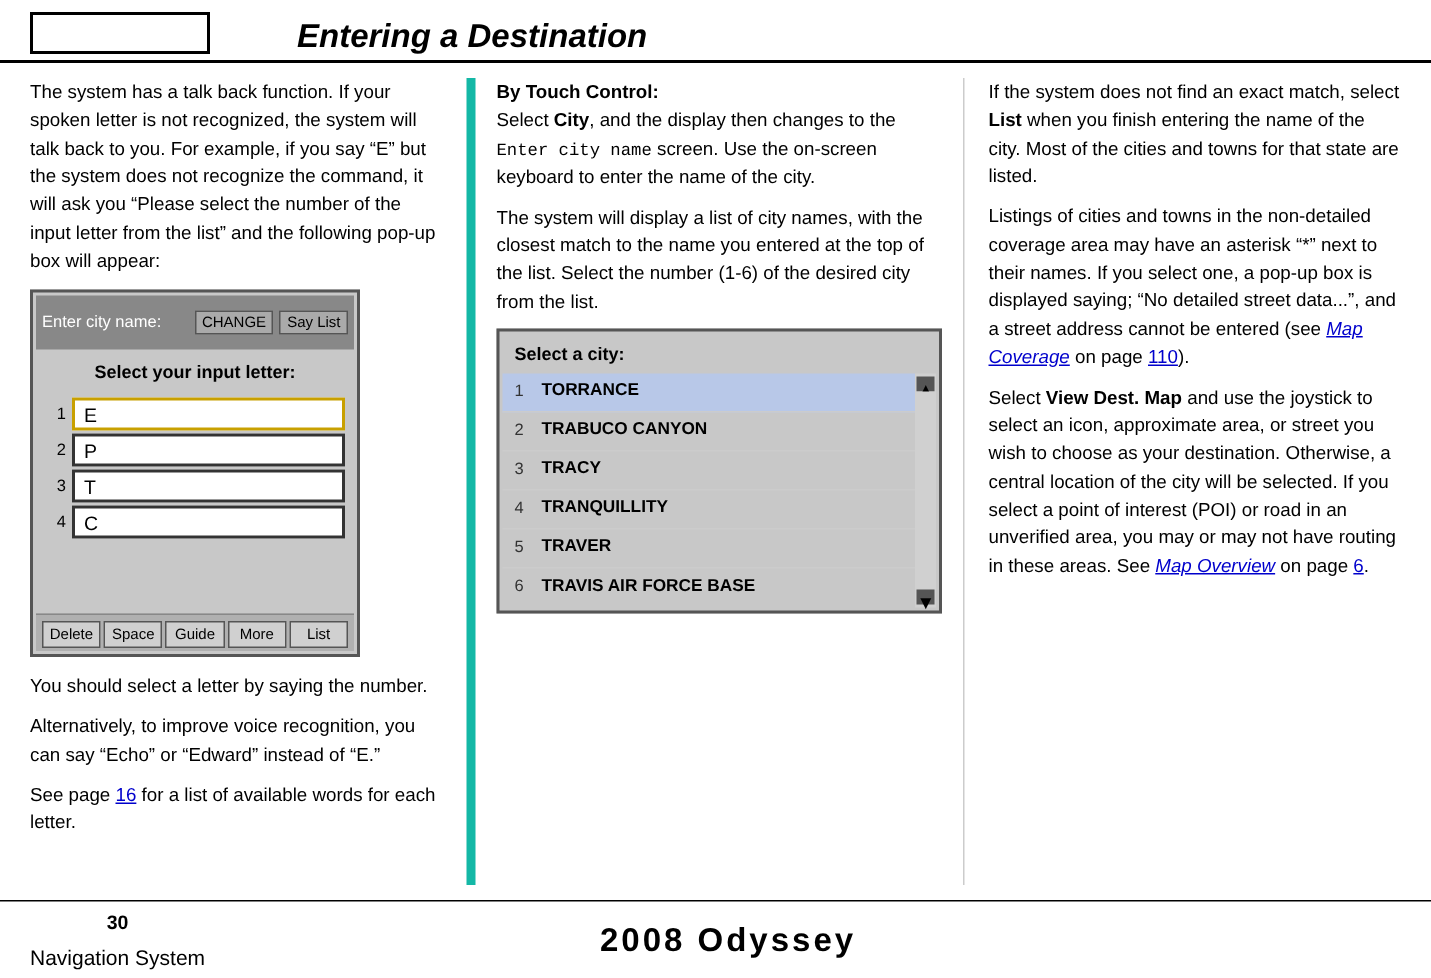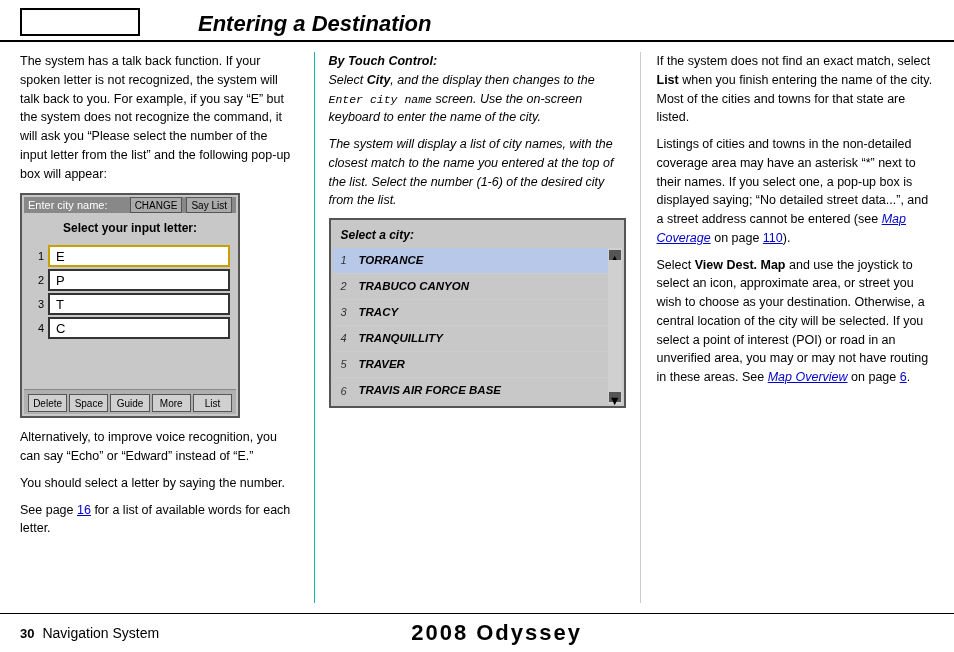--- a/index.html
+++ b/index.html
@@ -59,24 +59,23 @@
       font-size: 12.5px;
       line-height: 1.5;
     }
 
     .col-left {
       flex: 1.05;
     }
 
     .col-mid {
       flex: 1.1;
-      border-left: 1px solid #14b8a6;
+      border-left: 6px solid #14b8a6;
       border-right: 1px solid #ccc;
       padding: 0 14px;
-      font-style: italic;
     }
 
     .col-right {
       flex: 1.05;
     }
 
     p {
       margin-bottom: 8px;
     }
 
@@ -89,21 +88,21 @@
       border: 2px solid #555;
       background: #c8c8c8;
       margin: 10px 0;
       padding: 2px;
       width: 220px;
     }
 
     .popup-top-bar {
       display: flex;
       background: #888;
-      height: 16px;
+      height: 36px;
       align-items: center;
       padding: 0 4px;
       font-size: 11px;
       color: #fff;
       gap: 4px;
       margin-bottom: 2px;
     }
 
     .popup-top-bar span {
       flex: 1;
@@ -250,20 +249,21 @@
       border-top: 1px solid #000;
       padding: 6px 20px;
       justify-content: space-between;
     }
 
     .footer-left {
       display: flex;
       align-items: center;
       gap: 8px;
       font-size: 13px;
+      flex-direction: column;
     }
 
     .footer-page {
       font-weight: bold;
       font-size: 13px;
     }
 
     .footer-nav {
       font-size: 14px;
     }
@@ -325,22 +325,22 @@
         </div>
         <div class="popup-buttons">
           <div class="popup-btn">Delete</div>
           <div class="popup-btn">Space</div>
           <div class="popup-btn">Guide</div>
           <div class="popup-btn">More</div>
           <div class="popup-btn">List</div>
         </div>
       </div>
 
+      <p>You should select a letter by saying the number.</p>
       <p>Alternatively, to improve voice recognition, you can say “Echo” or “Edward” instead of “E.”</p>
-      <p>You should select a letter by saying the number.</p>
       <p>
         <span>See page </span><span class="blue-link">16</span><span> for a list of available words for each letter.</span>
       </p>
     </div>
 
     <div class="col col-mid">
       <p>
         <span class="bold-label">By Touch Control:</span><br>
         <span>Select <strong>City</strong>, and the display then changes to the <span style="font-family: 'Courier New', monospace; font-size: 11.5px;">Enter city name</span> screen. Use the on-screen keyboard to enter the name of the city.</span>
       </p>

